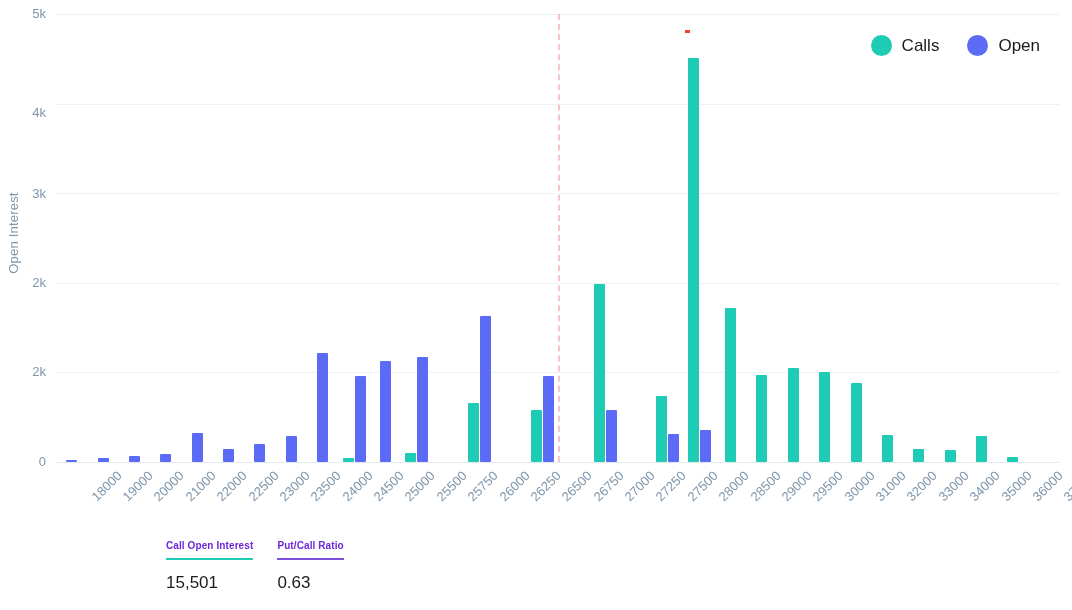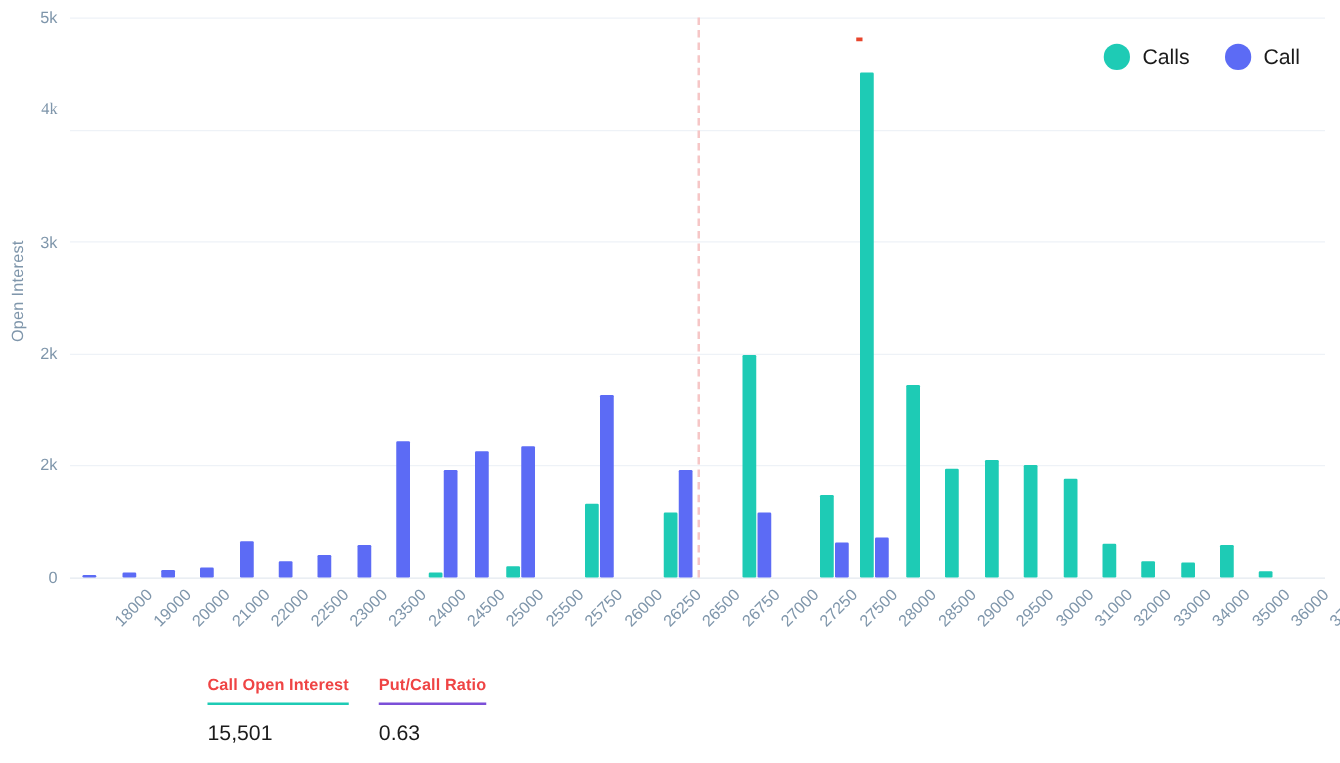--- a/index.html
+++ b/index.html
@@ -140,22 +140,22 @@
     position: absolute;
     left: 166px;
     top: 540px;
     display: flex;
     align-items: flex-start;
   }
   .stat {
     display: block;
   }
   .stat-title {
-    font-size: 13px;
-    color: #ef4444;
+    font-size: 10px;
+    color: #6d28d9;
     font-weight: bold;
     padding-bottom: 7px;
     display: block;
     letter-spacing: 0.1px;
   }
   .stat-rule {
     display: block;
     height: 2px;
     width: 100%;
     margin-bottom: 13px;
@@ -171,39 +171,39 @@
 
 <div id="root">
 
   <div class="legend">
     <div class="legend-item">
       <span class="legend-dot" style="background:#1ecbb5"></span>
       <span class="legend-label">Calls</span>
     </div>
     <div class="legend-item">
       <span class="legend-dot" style="background:#5c6bf5"></span>
-      <span class="legend-label">Call</span>
+      <span class="legend-label">Open</span>
     </div>
   </div>
 
   <div class="ylabel">
     <span class="ylabel-inner">Open Interest</span>
   </div>
 
   <div class="plot" id="plot">
       <div class="gridline zero" style="top: 448px;"></div>
       <div class="ytick" style="top: 448px;">0</div>
       <div class="gridline" style="top: 358.4px;"></div>
       <div class="ytick" style="top: 358.4px;">2k</div>
       <div class="gridline" style="top: 268.8px;"></div>
       <div class="ytick" style="top: 268.8px;">2k</div>
       <div class="gridline" style="top: 179.2px;"></div>
       <div class="ytick" style="top: 180px;">3k</div>
       <div class="gridline" style="top: 89.6px;"></div>
-      <div class="ytick" style="top: 73px; font-family: Liberation Serif, serif;">4k</div>
+      <div class="ytick" style="top: 99px;">4k</div>
       <div class="gridline" style="top: 0px;"></div>
       <div class="ytick" style="top: 0px;">5k</div>
       <div class="bar" title="18000: 25" style="background: rgb(92, 107, 245); width: 11px; height: 2.24px; left: 10.1875px;"></div>
       <div class="bar" title="19000: 40" style="background: rgb(92, 107, 245); width: 11px; height: 3.584px; left: 41.5625px;"></div>
       <div class="bar" title="20000: 70" style="background: rgb(92, 107, 245); width: 11px; height: 6.272px; left: 72.9375px;"></div>
       <div class="bar" title="21000: 85" style="background: rgb(92, 107, 245); width: 11px; height: 7.616px; left: 104.312px;"></div>
       <div class="bar" title="22000: 320" style="background: rgb(92, 107, 245); width: 11px; height: 28.672px; left: 135.688px;"></div>
       <div class="bar" title="22500: 145" style="background: rgb(92, 107, 245); width: 11px; height: 12.992px; left: 167.062px;"></div>
       <div class="bar" title="23000: 205" style="background: rgb(92, 107, 245); width: 11px; height: 18.368px; left: 198.438px;"></div>
       <div class="bar" title="23500: 285" style="background: rgb(92, 107, 245); width: 11px; height: 25.536px; left: 229.812px;"></div>

